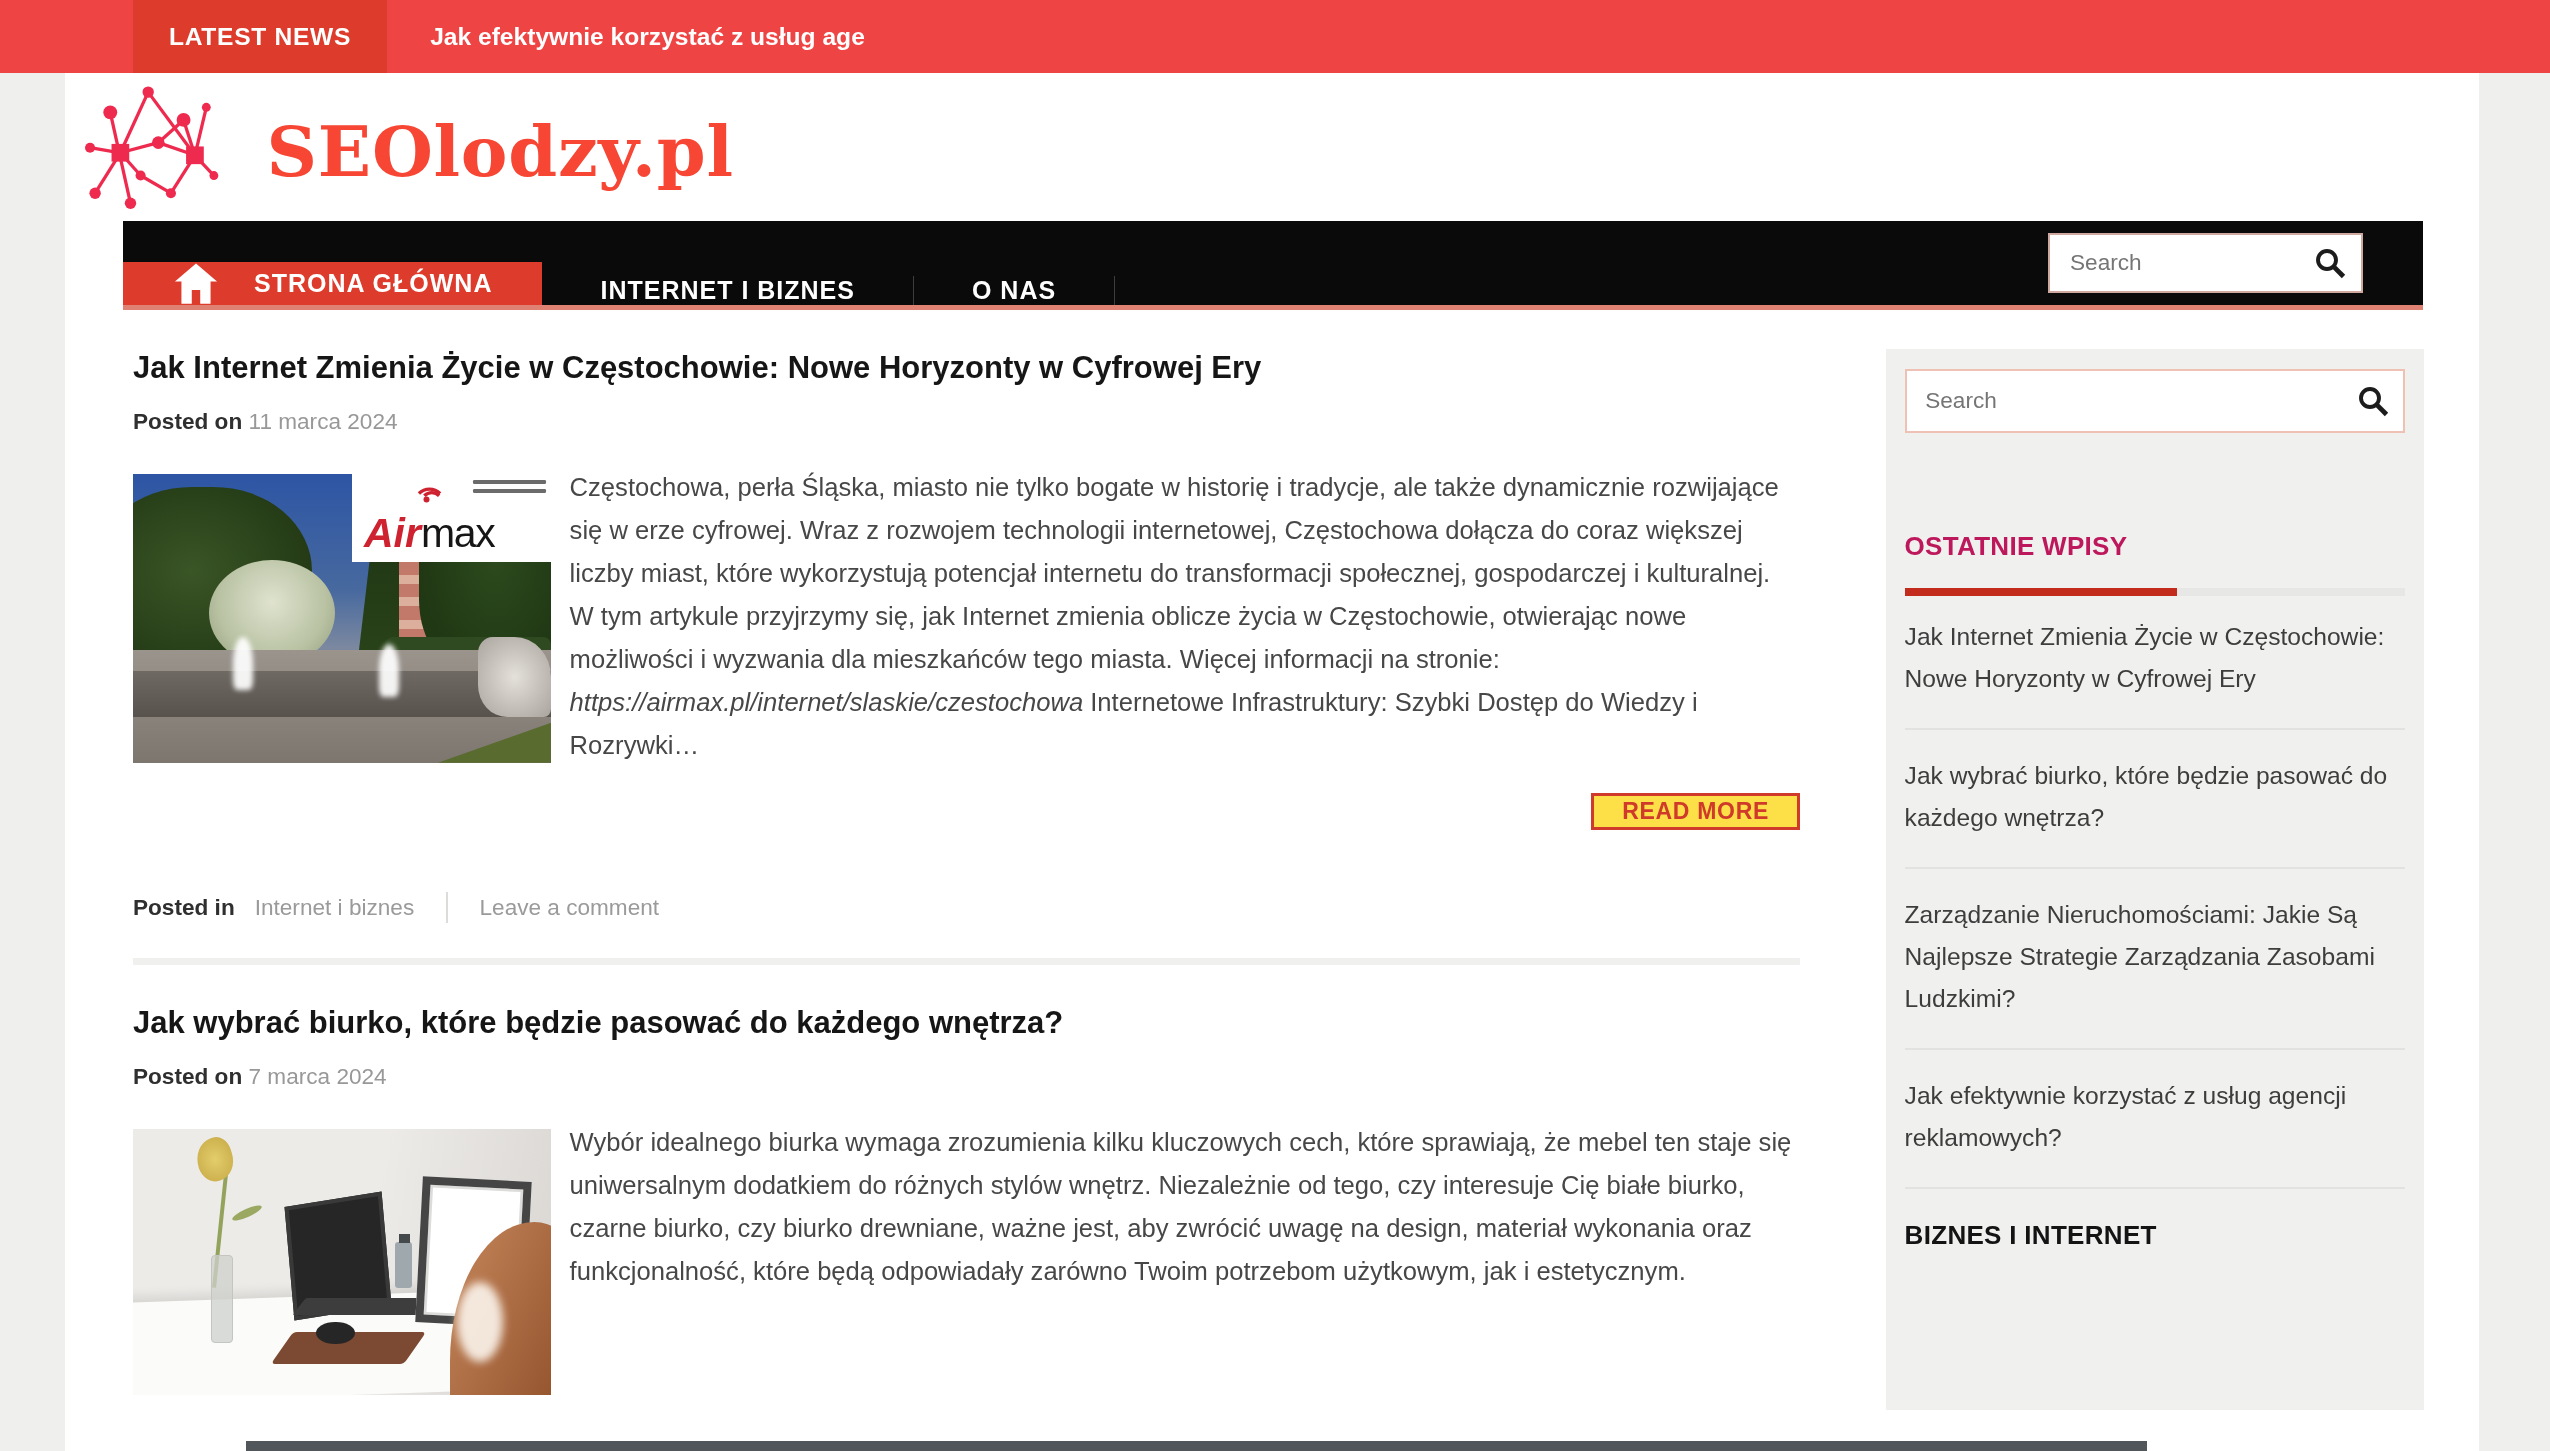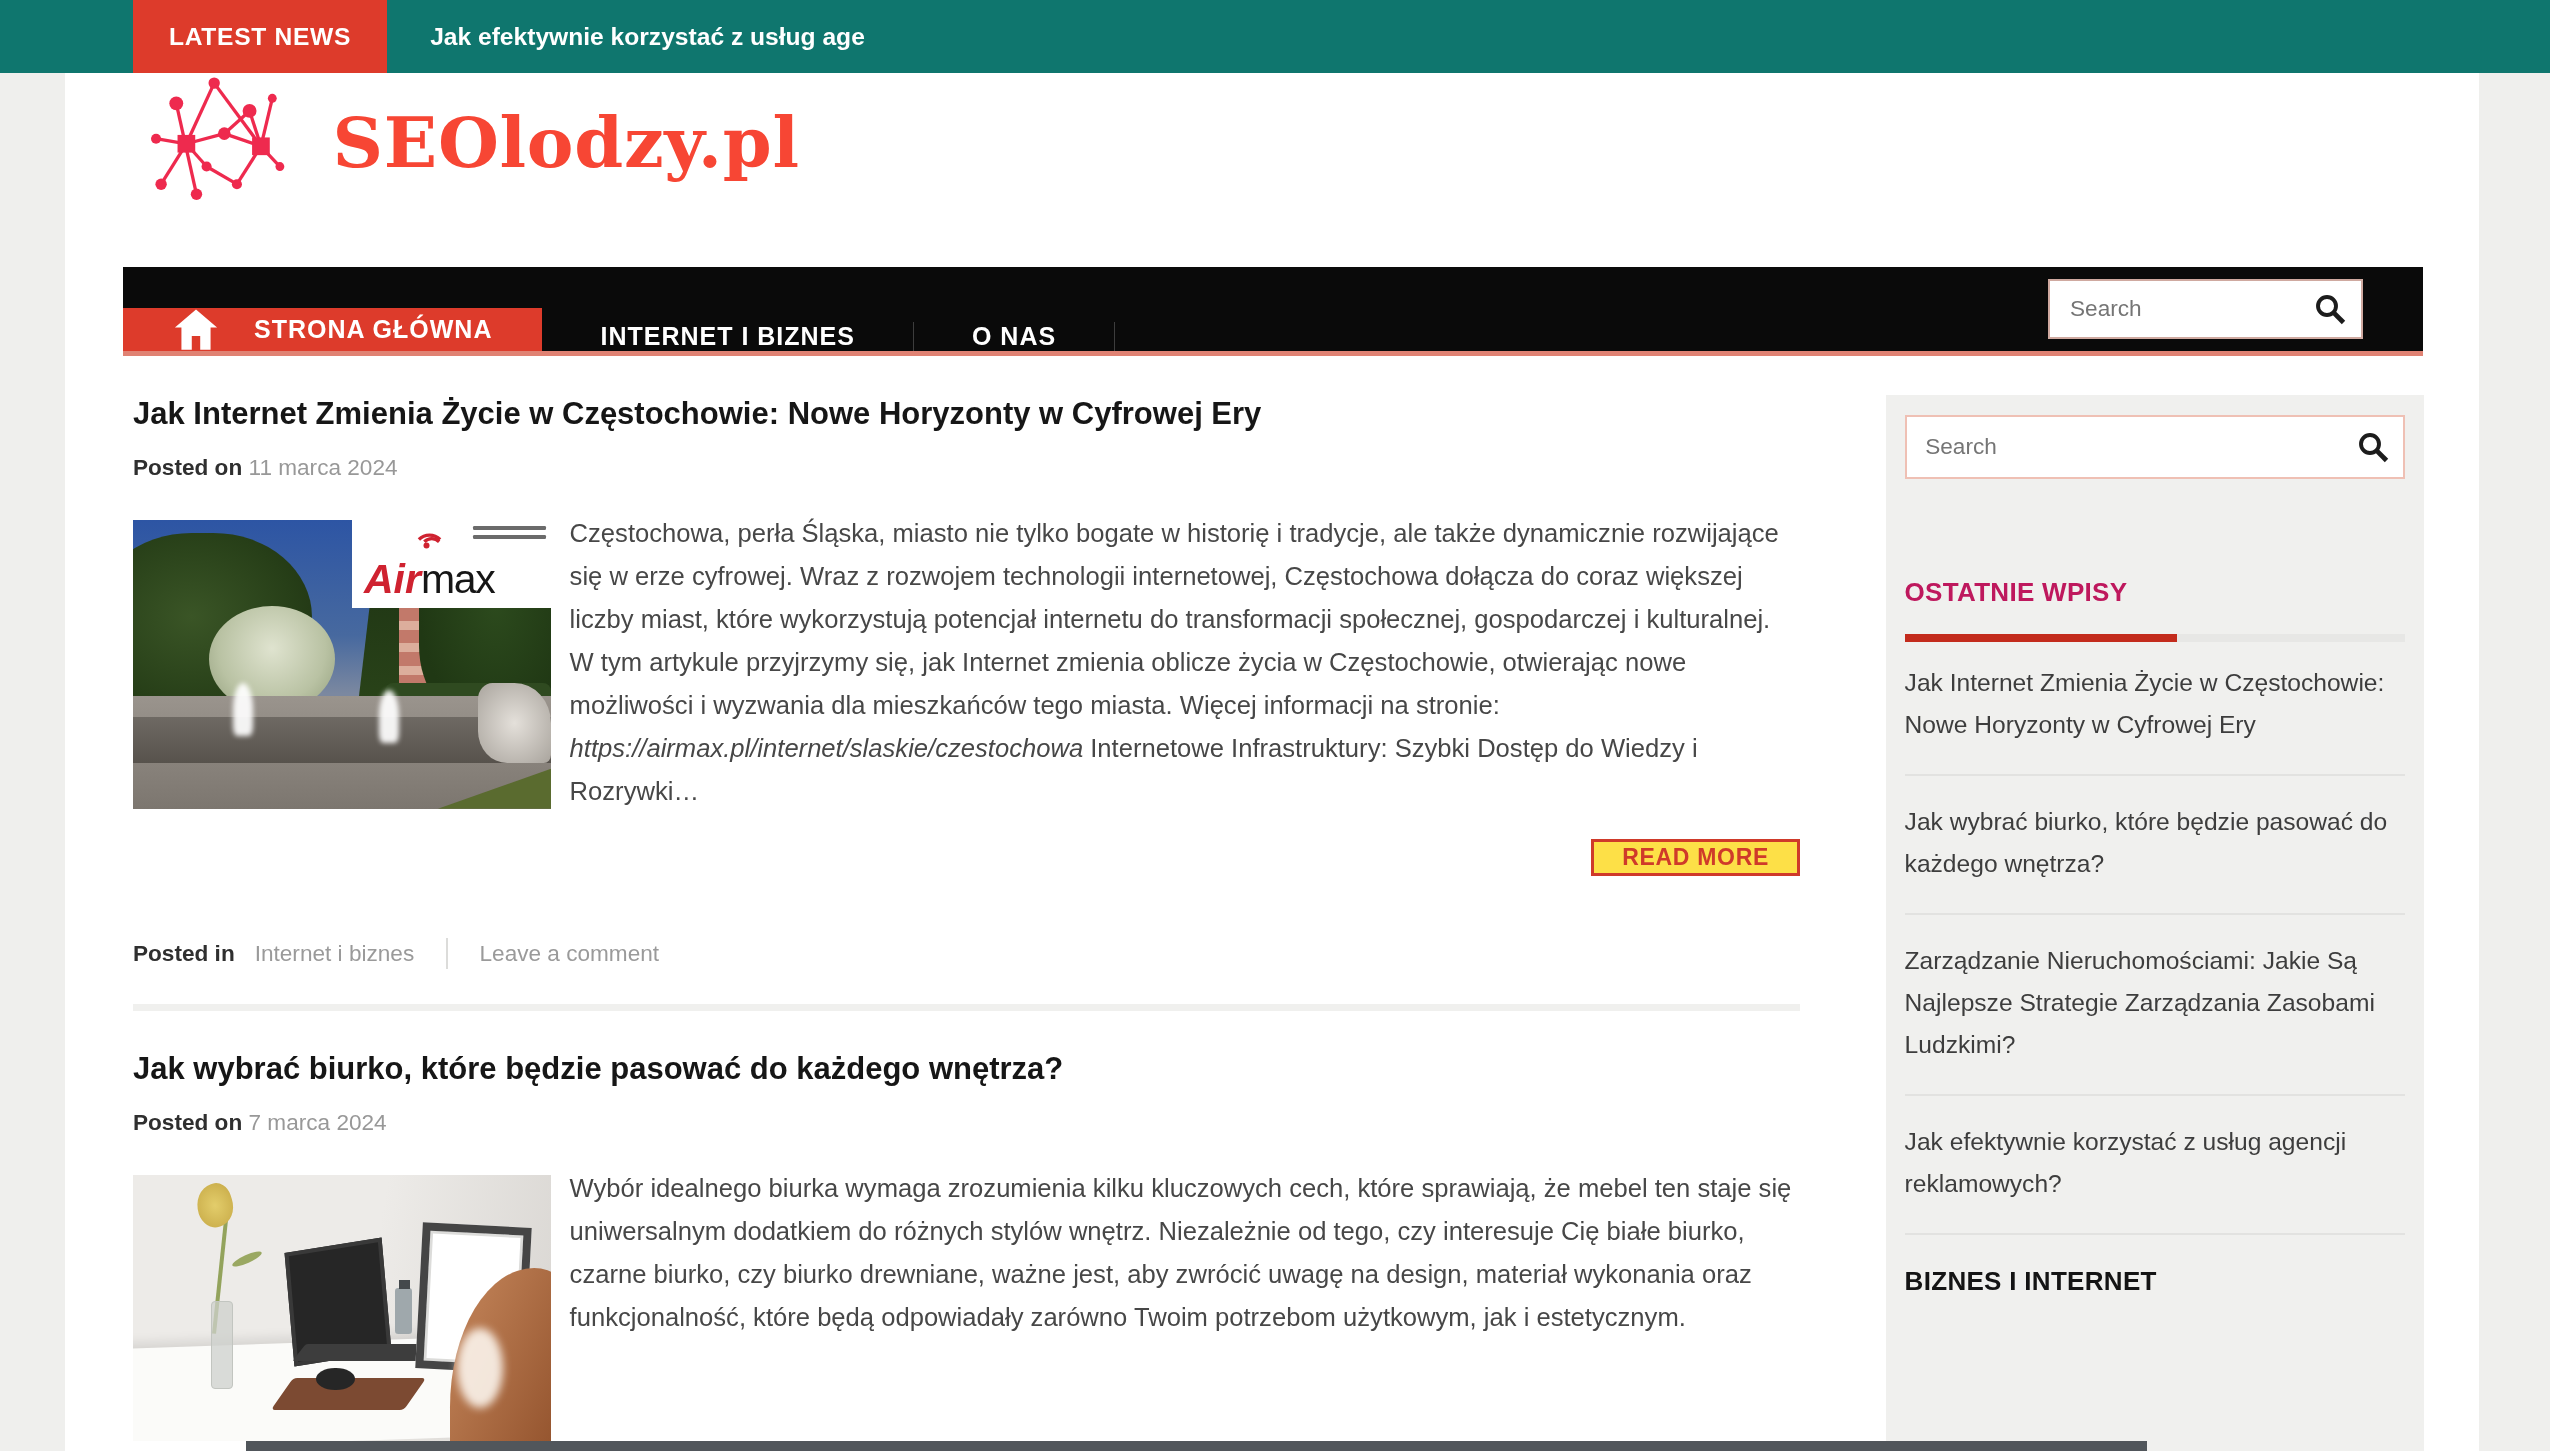--- a/index.html
+++ b/index.html
@@ -2,27 +2,27 @@
 <html style="font-size:10.6px"><head>
 <meta charset="utf-8">
 <style>
   html,body{margin:0;padding:0;}
   body{
     width:2550px;height:1452px;overflow:hidden;position:relative;
     background:#efefed;
     font-family:"Liberation Sans",sans-serif;
   }
   
-  .topbar{position:absolute;top:0;left:0;width:2550px;height:73px;background:#0f766e;display:flex;align-items:center;z-index:6;}
+  .topbar{position:absolute;top:0;left:0;width:2550px;height:73px;background:#ef4444;display:flex;align-items:center;z-index:6;}
   .topbar-badge{margin-left:133px;height:73px;background:#dd3b2b;display:flex;align-items:center;padding:0 36px;color:#fff;font-weight:bold;font-size:24.6px;letter-spacing:0.7px;white-space:nowrap;}
   .topbar-ticker{margin-left:43px;color:#fff;font-weight:bold;font-size:24.6px;white-space:nowrap;}
   
   .page{position:absolute;left:65px;top:73px;width:2414px;height:1379px;background:#fff;overflow:hidden;}
   
-  .header{height:194px;display:flex;align-items:flex-start;padding-left:66px;}
+  .header{height:148px;display:flex;align-items:flex-end;}
   .logo{display:flex;align-items:center;gap:22.6px;}
   .logo-icon{width:179px;height:139px;}
   .site-title{font-family:"DejaVu Serif","Liberation Serif",serif;font-weight:bold;font-size:70px;color:#f74634;letter-spacing:0.7px;}
   
   .nav{position:relative;margin:0 56px 0 58px;height:84px;background:#0a0a0a;display:flex;align-items:flex-end;border-bottom:5.3px solid #e08273;}
   .nav-home{background:#dd3b2b;display:flex;align-items:center;gap:35px;padding:0 50px;cursor:pointer;}
   .home-icon{width:46px;height:43px;display:block;}
   .nav-label{color:#fff;font-weight:bold;font-size:25px;letter-spacing:1px;white-space:nowrap;}
   .nav-tab{display:flex;align-items:center;justify-content:center;padding:0 58px;border-right:1.3px solid #3d3d3d;cursor:pointer;}
   .nav-search{position:absolute;right:60px;top:50%;transform:translateY(-50%);}

